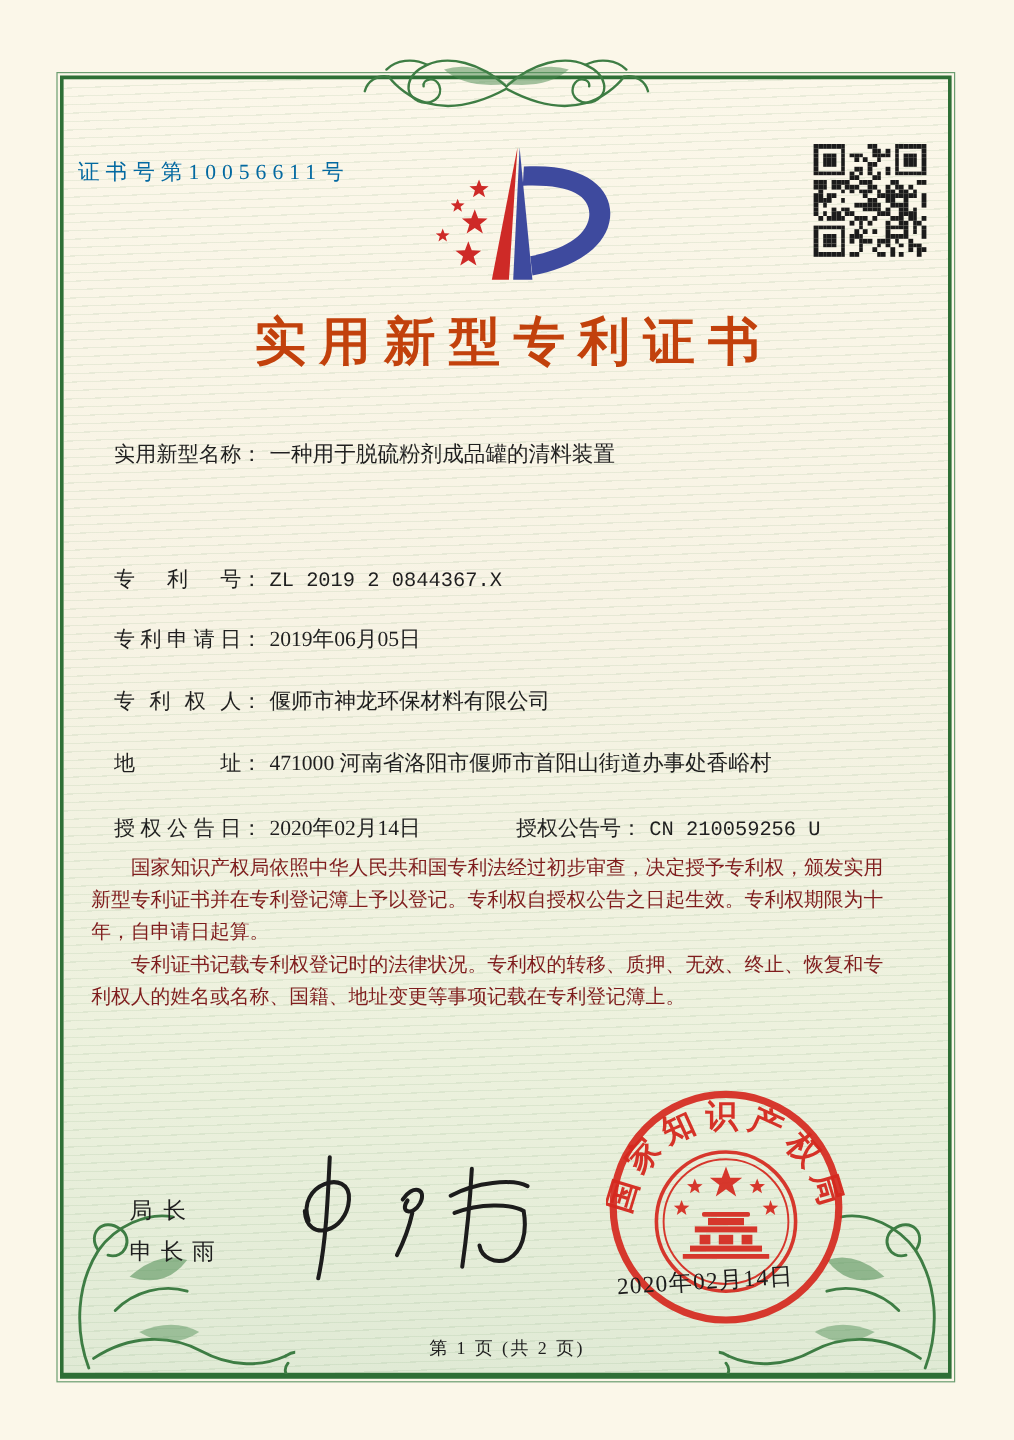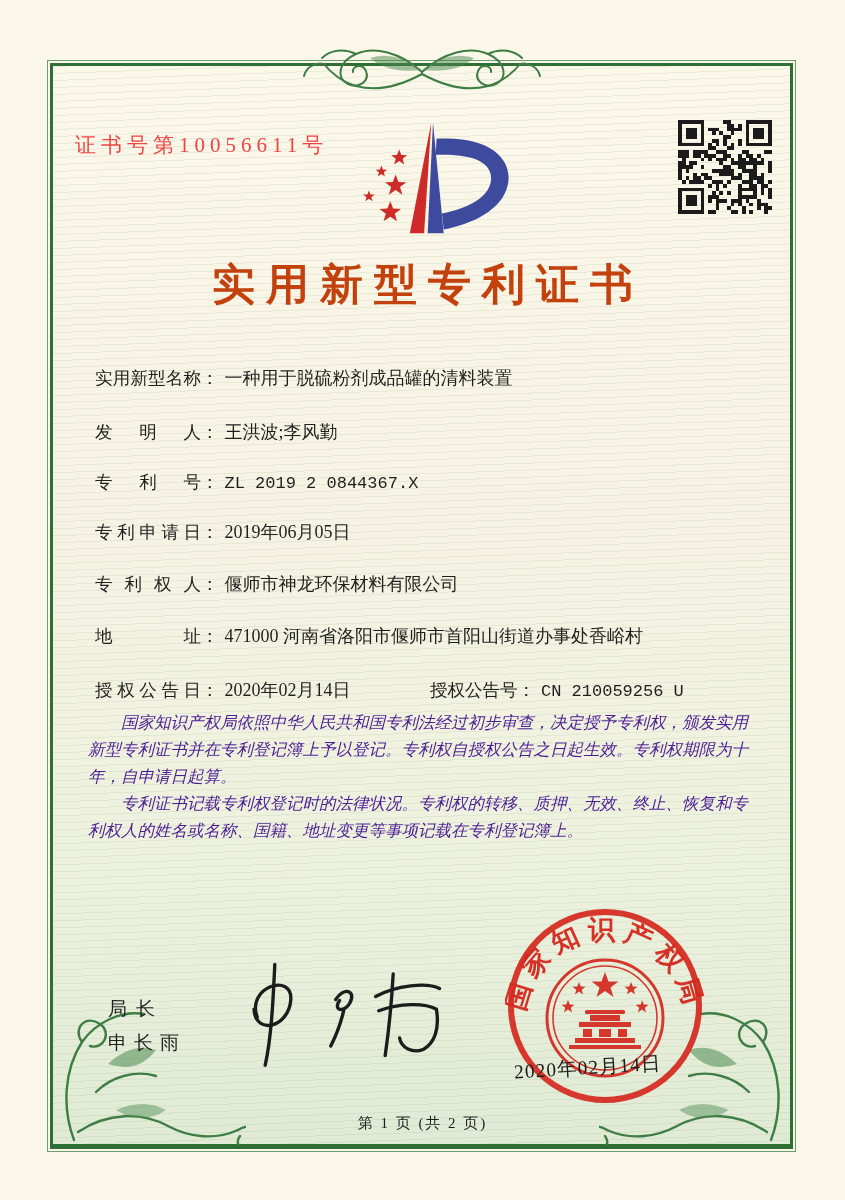--- a/index.html
+++ b/index.html
@@ -5,30 +5,30 @@
   html,body{margin:0;padding:0;background:#e8e4d4;}
   .page{position:relative;width:845px;height:1200px;background:#FBF7E9;overflow:hidden;
         font-family:"Liberation Serif","DejaVu Serif",serif;color:#1f1f1f;}
   .frame{position:absolute;left:50px;top:63px;width:737px;height:1078px;
          border:3px solid #2e6f36;border-bottom-width:5px;
          outline:1px solid #6b9d70;outline-offset:2px;
          background:linear-gradient(180deg,#FBF7E9 0%,#F7F3E4 42%,#ECF1DD 76%,#E0EAD5 100%);}
   .frame::after{content:"";position:absolute;inset:0;pointer-events:none;
          background:repeating-linear-gradient(178deg,rgba(110,155,105,0.12) 0 1px,transparent 1px 7px);}
   .abs{position:absolute;}
-  .cert-no{left:75px;top:131px;font-size:21px;letter-spacing:5px;color:#ef4444;}
+  .cert-no{left:65px;top:131px;font-size:18px;letter-spacing:5px;color:#0369a1;}
   .title{left:0;right:0;top:256px;text-align:center;font-size:43px;font-weight:bold;
          letter-spacing:11px;padding-left:11px;color:#c2410c;}
   .field-row{left:95px;width:670px;height:26px;font-size:18px;}
   .fl{display:inline-block;width:106px;text-align:justify;text-align-last:justify;
       font-size:17.5px;vertical-align:bottom;}
   .fc{font-size:17.5px;}
   .fv{font-size:18px;margin-left:6px;}
   .grant2{position:absolute;left:335px;top:0;white-space:nowrap;}
-  .paras{left:88px;top:710px;width:676px;font-size:16.5px;line-height:1.63;color:#4c1d95;font-style:italic;}
+  .paras{left:76px;top:710px;width:676px;font-size:16.5px;line-height:1.63;color:#7f1d1d;}
   .paras p{margin:0;text-indent:2em;}
   .boss{left:108px;top:996px;font-size:19px;letter-spacing:9px;}
   .boss-name{left:108px;top:1030px;font-size:19px;letter-spacing:7px;}
   .sig{left:222px;top:958px;}
   .seal{left:505px;top:906px;width:200px;height:200px;}
   .seal-date{left:514px;top:1054px;font-size:19.5px;letter-spacing:1px;color:#1c1c1c;
              transform:rotate(-3.5deg);white-space:nowrap;}
   .page-num{left:0;right:0;top:1114px;text-align:center;font-size:15px;letter-spacing:2px;}
   .back-note{left:0;right:0;top:1166px;text-align:center;font-size:16.5px;letter-spacing:5px;}
   .qr{left:678px;top:120px;width:94px;height:94px;display:grid;
@@ -727,23 +727,20 @@
       <div></div>
       <div></div>
       <div class="on"></div>
       <div></div>
     </div>
 
   <div class="abs title">实用新型专利证书</div>
 
   <div class="abs field-row" style="top:366px">
     <span class="fl">实用新型名称</span><span class="fc">：</span><span class="fv">一种用于脱硫粉剂成品罐的清料装置</span>
-  </div>
-  <div class="abs field-row" style="top:420px">
-    <span class="fl">发明人</span><span class="fc">：</span><span class="fv">王洪波;李风勤</span>
   </div>
   <div class="abs field-row" style="top:470px">
     <span class="fl">专利号</span><span class="fc">：</span><span class="fv" style="font-family:Liberation Mono, monospace;font-size:17px;">ZL 2019 2 0844367.X</span>
   </div>
   <div class="abs field-row" style="top:520px">
     <span class="fl">专利申请日</span><span class="fc">：</span><span class="fv">2019年06月05日</span>
   </div>
   <div class="abs field-row" style="top:572px">
     <span class="fl">专利权人</span><span class="fc">：</span><span class="fv">偃师市神龙环保材料有限公司</span>
   </div>

